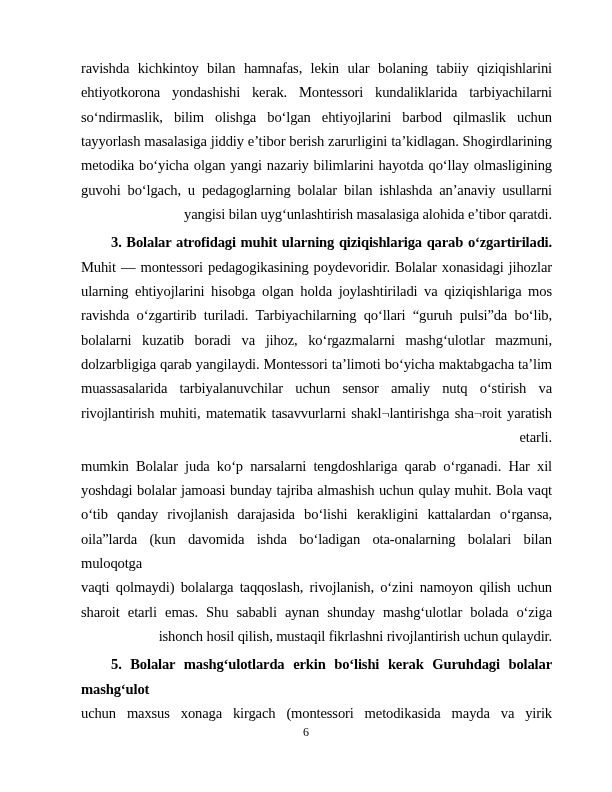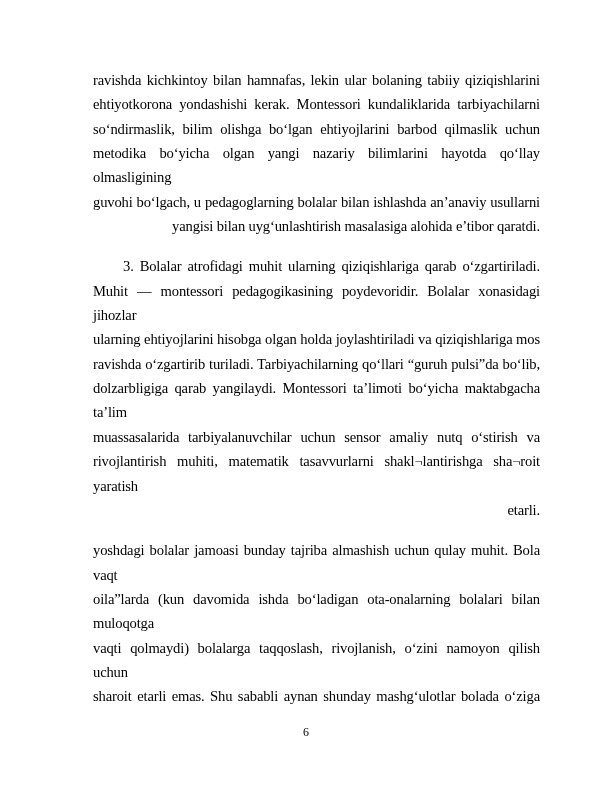--- a/index.html
+++ b/index.html
@@ -16,37 +16,38 @@
     font-family: "Liberation Serif", "DejaVu Serif", serif;
     overflow: hidden;
   }
   .text-block {
     position: absolute;
     left: 77px;
     top: 52px;
     width: 479px;
   }
   .paragraph {
-    margin: 16px;
+    margin: 4px;
     padding: 0;
   }
   .line {
     font-size: 14.6px;
     line-height: 24.35px;
     letter-spacing: -0.15px;
     text-align: right;
     word-spacing: normal;
   }
   .line.j {
     text-align: justify;
     text-align-last: justify;
     -moz-text-align-last: justify;
   }
   .line.ind {
     text-indent: 30px;
+    font-weight: bold;
   }
   .footer {
     position: absolute;
     left: 0;
     top: 722px;
     width: 612px;
     text-align: center;
   }
   .page-number {
     font-size: 12px;
@@ -56,37 +57,46 @@
 </style>
 </head>
 <body>
 
 <div class="page">
   <main class="text-block">
       <div class="paragraph">
         <div class="line j">ravishda kichkintoy bilan hamnafas, lekin ular bolaning tabiiy qiziqishlarini</div>
         <div class="line j">ehtiyotkorona yondashishi kerak. Montessori kundaliklarida tarbiyachilarni</div>
         <div class="line j">so‘ndirmaslik, bilim olishga bo‘lgan ehtiyojlarini barbod qilmaslik uchun</div>
+        <div class="line j">tayyorlash masalasiga jiddiy e’tibor berish zarurligini ta’kidlagan. Shogirdlarining</div>
         <div class="line j">metodika bo‘yicha olgan yangi nazariy bilimlarini hayotda qo‘llay olmasligining</div>
         <div class="line j">guvohi bo‘lgach, u pedagoglarning bolalar bilan ishlashda an’anaviy usullarni</div>
         <div class="line">yangisi bilan uyg‘unlashtirish masalasiga alohida e’tibor qaratdi.</div>
       </div>
       <div class="paragraph">
         <div class="line ind j">3. Bolalar atrofidagi muhit ularning qiziqishlariga qarab o‘zgartiriladi.</div>
         <div class="line j">Muhit — montessori pedagogikasining poydevoridir. Bolalar xonasidagi jihozlar</div>
         <div class="line j">ularning ehtiyojlarini hisobga olgan holda joylashtiriladi va qiziqishlariga mos</div>
         <div class="line j">ravishda o‘zgartirib turiladi. Tarbiyachilarning qo‘llari “guruh pulsi”da bo‘lib,</div>
+        <div class="line j">bolalarni kuzatib boradi va jihoz, ko‘rgazmalarni mashg‘ulotlar mazmuni,</div>
         <div class="line j">dolzarbligiga qarab yangilaydi. Montessori ta’limoti bo‘yicha maktabgacha ta’lim</div>
         <div class="line j">muassasalarida tarbiyalanuvchilar uchun sensor amaliy nutq o‘stirish va</div>
         <div class="line j">rivojlantirish muhiti, matematik tasavvurlarni shakl¬lantirishga sha¬roit yaratish</div>
         <div class="line">etarli.</div>
       </div>
       <div class="paragraph">
+        <div class="line j">mumkin Bolalar juda ko‘p narsalarni tengdoshlariga qarab o‘rganadi. Har xil</div>
         <div class="line j">yoshdagi bolalar jamoasi bunday tajriba almashish uchun qulay muhit. Bola vaqt</div>
+        <div class="line j">o‘tib qanday rivojlanish darajasida bo‘lishi kerakligini kattalardan o‘rgansa,</div>
         <div class="line j">oila”larda (kun davomida ishda bo‘ladigan ota-onalarning bolalari bilan muloqotga</div>
         <div class="line j">vaqti qolmaydi) bolalarga taqqoslash, rivojlanish, o‘zini namoyon qilish uchun</div>
         <div class="line j">sharoit etarli emas. Shu sababli aynan shunday mashg‘ulotlar bolada o‘ziga</div>
+        <div class="line">ishonch hosil qilish, mustaqil fikrlashni rivojlantirish uchun qulaydir.</div>
+      </div>
+      <div class="paragraph">
+        <div class="line ind j">5. Bolalar mashg‘ulotlarda erkin bo‘lishi kerak Guruhdagi bolalar mashg‘ulot</div>
+        <div class="line j">uchun maxsus xonaga kirgach (montessori metodikasida mayda va yirik</div>
       </div>
     </main>
   <footer class="footer">
     <span class="page-number">6</span>
   </footer>
 </div>
 
 </body></html>

